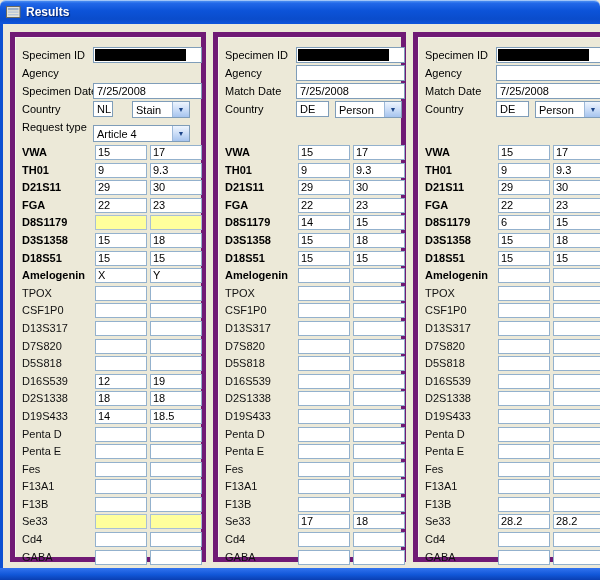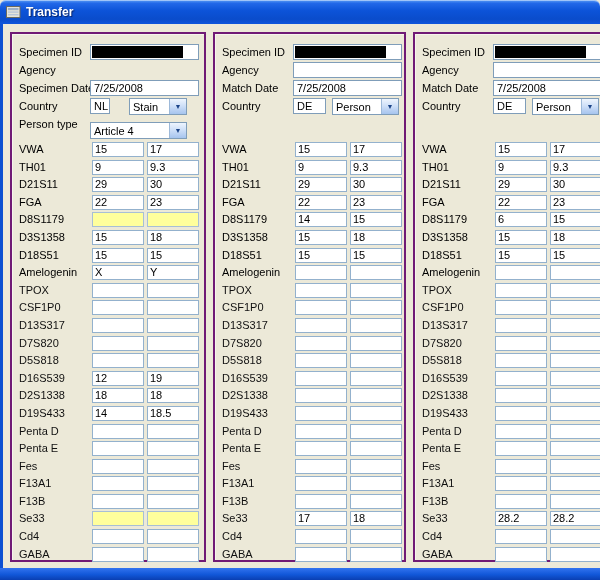--- a/index.html
+++ b/index.html
@@ -16,21 +16,21 @@
     box-shadow:inset 0 1px 0 rgba(255,255,255,.45);
   }
   .title-text{color:#fff;font-weight:bold;font-size:12px;margin-left:5px;
     text-shadow:1px 1px 1px rgba(0,0,30,.6);}
   .edge-left{position:absolute;left:0;top:24px;width:3px;height:544px;background:#0c50d2;}
   .bottom-bar{position:absolute;left:0;top:568px;width:600px;height:12px;
     background:linear-gradient(180deg,#3273ef 0%,#1157d8 55%,#0a3fb2 100%);}
   
   .panel{
     position:absolute;top:32px;height:530px;box-sizing:border-box;
-    background:#ece9d8;border:2px solid #701a75;
+    background:#ece9d8;border:5px solid #701a75;
     box-shadow:inset 1px 1px 0 rgba(255,255,255,.55);
   }
   .label{position:absolute;left:7px;white-space:nowrap;color:#000;}
   .field{
     position:absolute;height:16px;box-sizing:border-box;background:#fff;
     border:1px solid #7f9db9;padding:1px 3px;line-height:12px;overflow:hidden;
     white-space:nowrap;
   }
   .redact{position:absolute;left:1px;top:1px;bottom:1px;width:85%;background:#000;}
   .combo{
@@ -40,21 +40,21 @@
   .combo-text{flex:1;padding:2px 0 0 3px;line-height:12px;white-space:nowrap;overflow:hidden;}
   .combo-btn{
     width:16px;display:flex;align-items:center;justify-content:center;
     background:linear-gradient(180deg,#eef5fe 0%,#cfe0f8 45%,#a6c4ee 100%);
     border-left:1px solid #9db9d9;color:#1b4488;font-size:7px;
   }
   
   .loci{position:absolute;left:0;top:108px;right:0;}
   .locus-row{position:relative;height:17.6px;}
   .locus-label{position:absolute;left:7px;top:1px;white-space:nowrap;color:#111;}
-  .locus-label.bold{font-weight:normal;color:#000;}
+  .locus-label.bold{font-weight:bold;color:#000;}
   .allele-cell{
     position:absolute;top:0;height:15px;box-sizing:border-box;background:#fff;
     border:1px solid #93b1cd;padding:1px 2px;line-height:11px;overflow:hidden;
   }
   .allele-cell.c1{left:80px;width:52px;}
   .allele-cell.c2{left:135px;width:52px;}
   .allele-cell.hl{background:#ffff9c;border-color:#a8bfd6;}
 </style>
 </head>
 <body>
@@ -63,40 +63,40 @@
 
   <div class="titlebar">
     <span style="display:inline-flex;">
       <svg width="15" height="14" viewBox="0 0 15 14">
         <rect x="0.5" y="1.5" width="13.5" height="11" fill="#e6e4d8" stroke="#6a6a60"></rect>
         <rect x="2" y="3" width="10.5" height="2.2" fill="#9db0c8"></rect>
         <rect x="2" y="6.4" width="10.5" height="1.4" fill="#b8c6d8"></rect>
         <rect x="2" y="9" width="10.5" height="1.4" fill="#b8c6d8"></rect>
       </svg>
     </span>
-    <span class="title-text">Transfer</span>
+    <span class="title-text">Results</span>
   </div>
   <div class="edge-left"></div>
   <div class="bottom-bar"></div>
 
   <div class="panel" style="left:10px;width:196px;">
     <span class="label" style="top:12px">Specimen ID</span>
     <div class="field" style="left:78px;top:10px;width:109px">
       <div class="redact"></div>
     </div>
     <span class="label" style="top:30px">Agency</span>
     <span class="label" style="top:48px">Specimen Date</span>
     <div class="field" style="left:78px;top:46px;width:109px">7/25/2008</div>
     <span class="label" style="top:66px">Country</span>
     <div class="field" style="left:78px;top:64px;width:20px">NL</div>
     <div class="combo" style="left:117px;top:64px;width:58px">
       <span class="combo-text">Stain</span>
       <span class="combo-btn">▼</span>
     </div>
-    <span class="label" style="top:84px">Person type</span>
+    <span class="label" style="top:84px">Request type</span>
     <div class="combo" style="left:78px;top:88px;width:97px">
       <span class="combo-text">Article 4</span>
       <span class="combo-btn">▼</span>
     </div>
     <div class="loci">
         <div class="locus-row">
           <span class="locus-label bold">VWA</span>
           <div class="allele-cell c1">15</div>
           <div class="allele-cell c2">17</div>
         </div>

